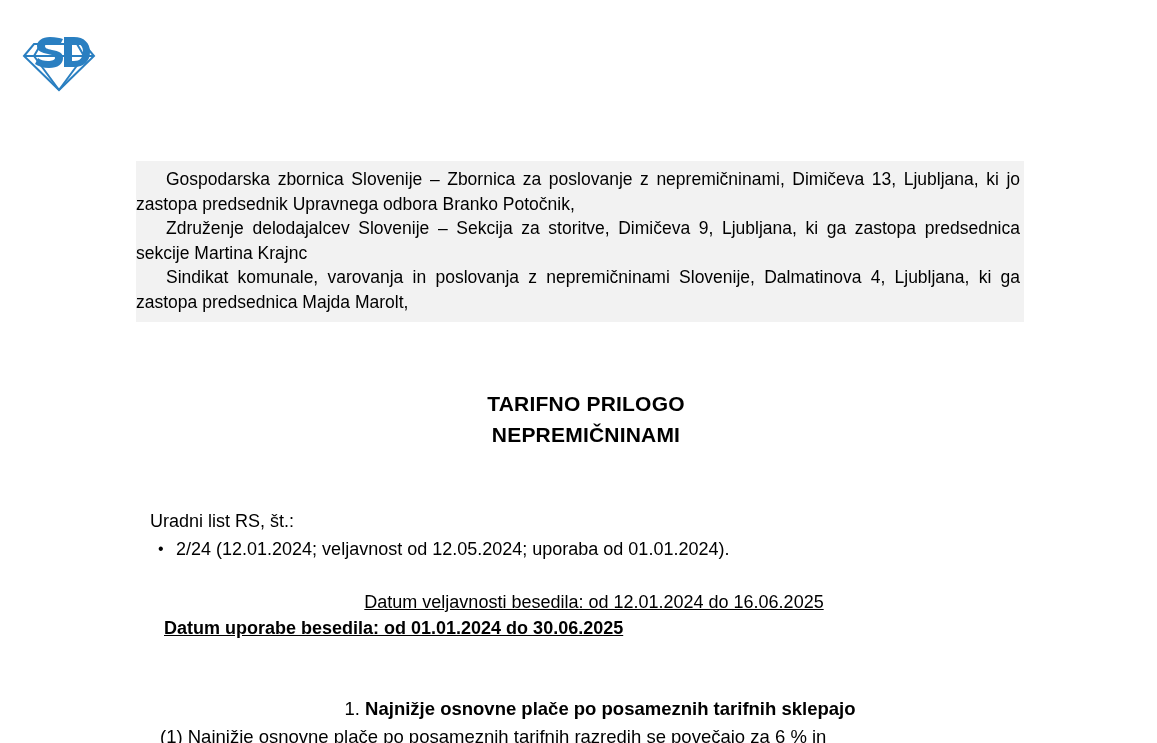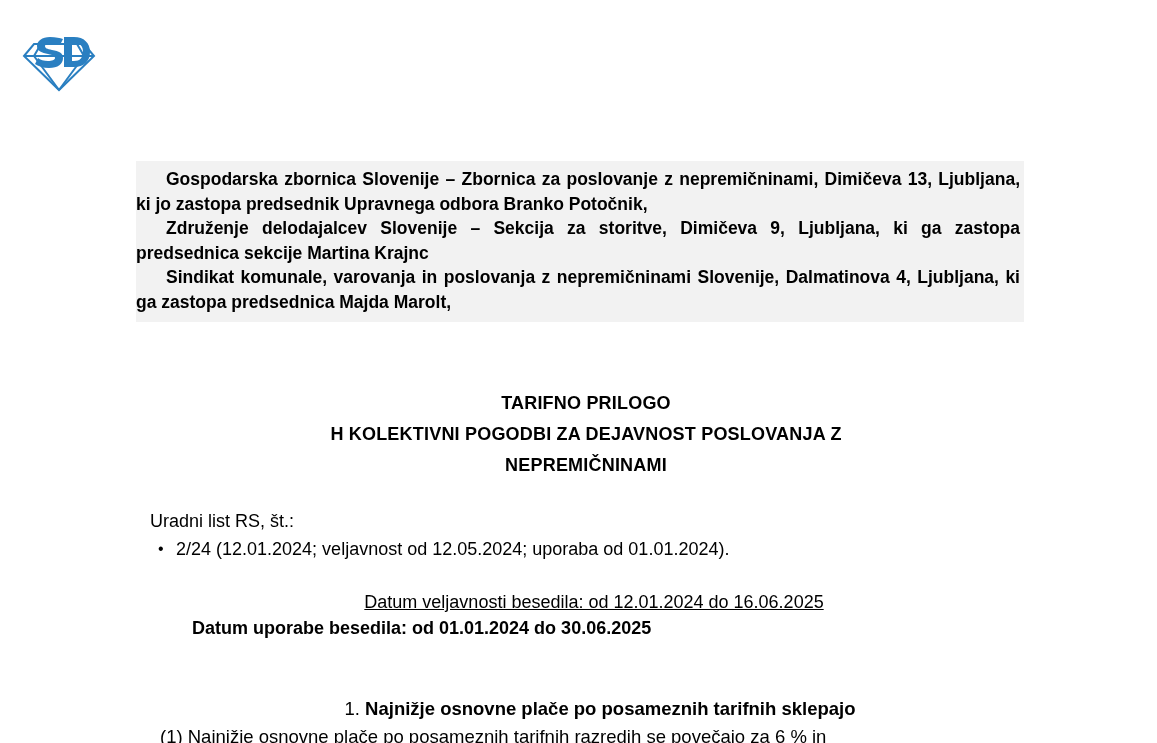--- a/index.html
+++ b/index.html
@@ -37,31 +37,30 @@
   }
   .intro-box p {
     margin: 0;
     font-size: 17.5px;
     line-height: 24.5px;
     text-align: justify;
     padding: 0 4px 0 0;
   }
   .intro-box p.indent {
     text-indent: 30px;
-    font-weight: bold;
   }
 
   
   .title {
     position: absolute;
     left: 136px;
     top: 388px;
     width: 900px;
     text-align: center;
-    font-size: 18px;
+    font-size: 21px;
     font-weight: bold;
     line-height: 31px;
     letter-spacing: 0.2px;
   }
 
   
   .gazette {
     position: absolute;
     left: 150px;
     top: 508px;
@@ -97,22 +96,22 @@
     width: 860px;
     font-size: 18px;
     line-height: 26px;
   }
   .validity .line1 {
     text-decoration: underline;
     font-weight: normal;
     text-align: center;
   }
   .validity .line2 {
+    text-decoration: underline;
     font-weight: bold;
-    margin-left: 28px;
   }
 
   
   .section {
     position: absolute;
     left: 160px;
     top: 695px;
     width: 880px;
     font-size: 18.5px;
     line-height: 28px;
@@ -149,21 +148,20 @@
 </div>
 
 <div class="intro-box">
   <p class="indent">Gospodarska zbornica Slovenije – Zbornica za poslovanje z nepremičninami, Dimičeva 13, Ljubljana, ki jo zastopa predsednik Upravnega odbora Branko Potočnik,</p>
   <p class="indent">Združenje delodajalcev Slovenije – Sekcija za storitve, Dimičeva 9, Ljubljana, ki ga zastopa predsednica sekcije Martina Krajnc</p>
   <p class="indent">Sindikat komunale, varovanja in poslovanja z nepremičninami Slovenije, Dalmatinova 4, Ljubljana, ki ga zastopa predsednica Majda Marolt,</p>
 </div>
 
 <div class="title">
   <div>TARIFNO PRILOGO</div>
-  <div>H KOLEKTIVNI POGODBI ZA DEJAVNOST POSLOVANJA Z</div>
   <div>NEPREMIČNINAMI</div>
 </div>
 
 <div class="gazette">
   <p class="lead">Uradni list RS, št.:</p>
   <ul>
     <li>2/24 (12.01.2024; veljavnost od 12.05.2024; uporaba od 01.01.2024).</li>
   </ul>
 </div>
 

